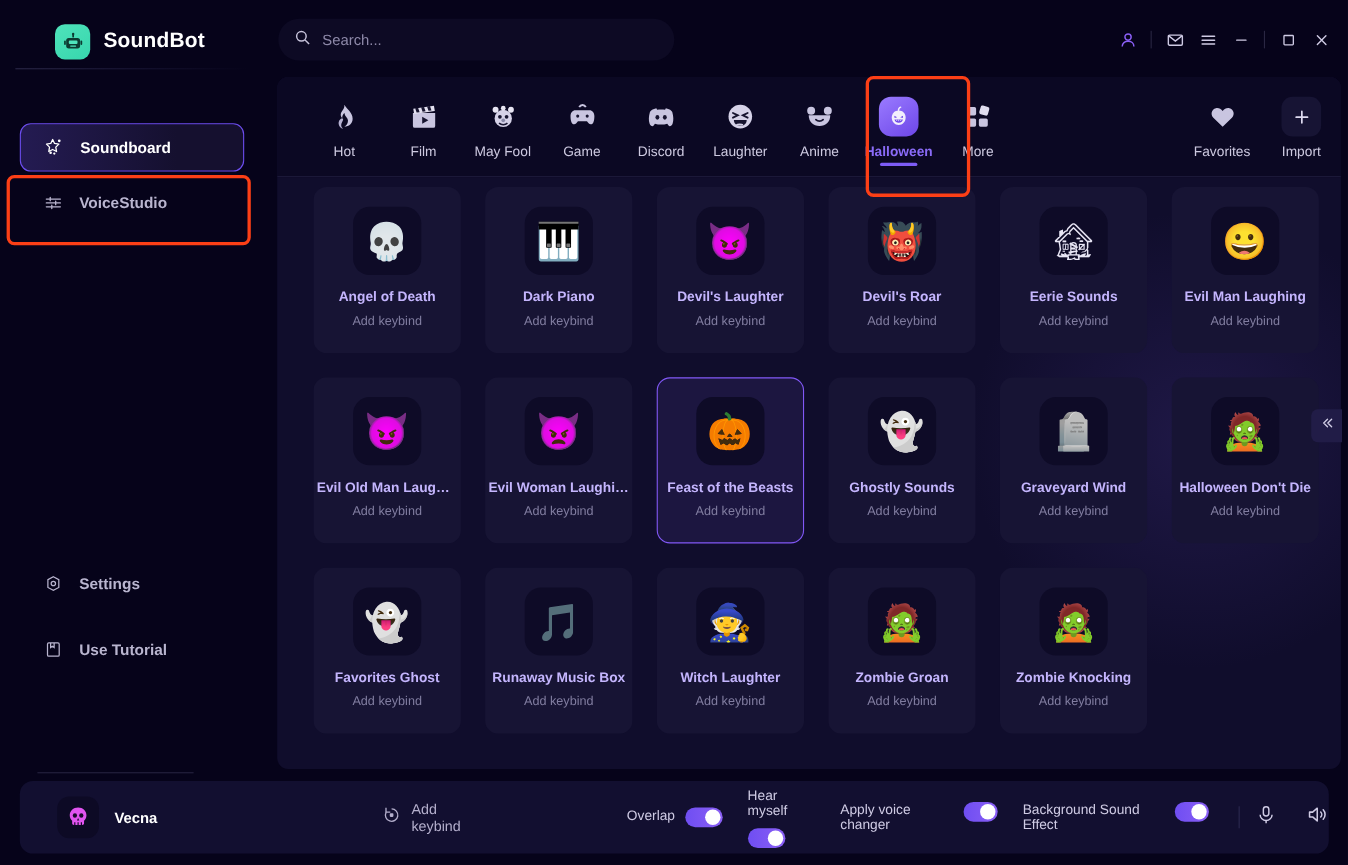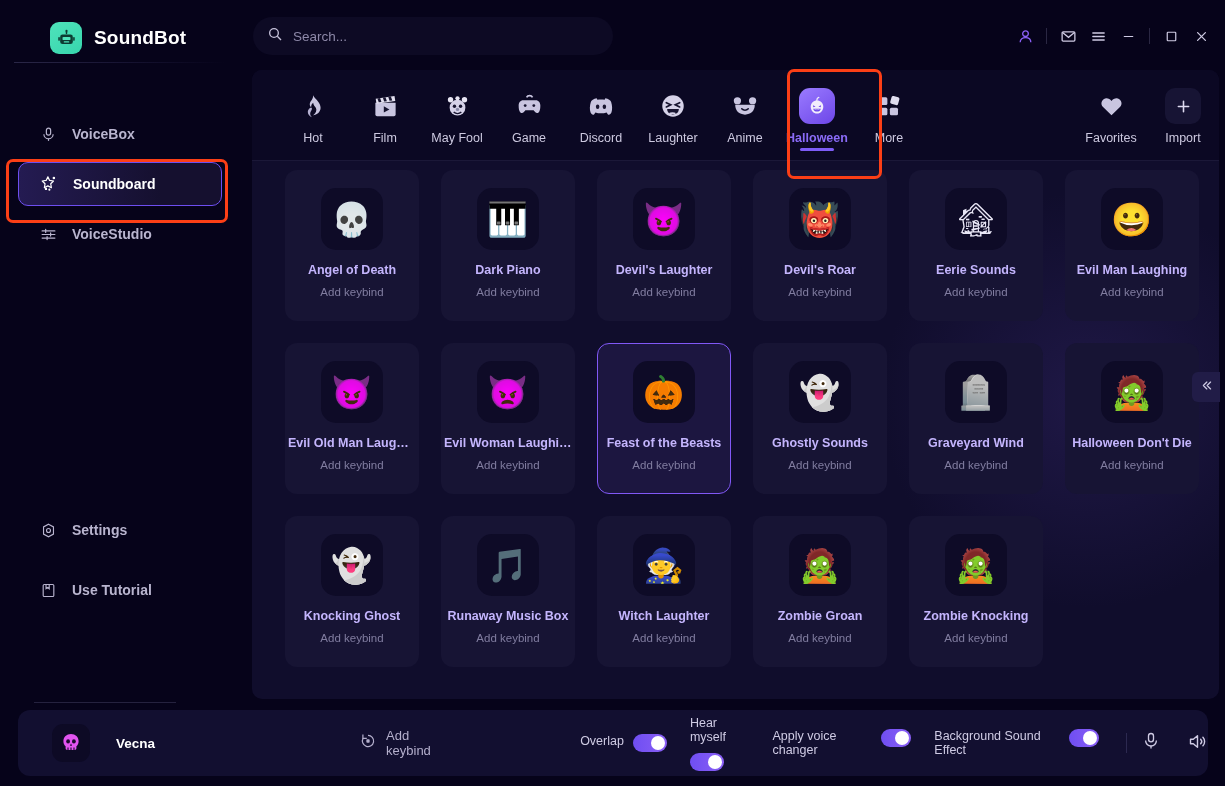--- a/index.html
+++ b/index.html
@@ -119,21 +119,21 @@
     position:absolute; left:1192px; top:372px; width:28px; height:30px;
     background:#211c47; border-radius:6px 0 0 6px; display:flex; align-items:center;
     justify-content:center; cursor:pointer; z-index:6;
   }
 
   
   .bottombar {
     position:absolute; left:18px; top:710px; width:1190px; height:66px;
     background:#120f30; border-radius:12px; display:flex; align-items:center;
   }
-  .voice-chip { display:flex; align-items:center; gap:26px; margin-left:34px; }
+  .voice-chip { display:flex; align-items:center; gap:14px; margin-left:34px; }
   .voice-av {
     width:38px; height:38px; border-radius:11px; background:#0d0a25;
     display:flex; align-items:center; justify-content:center; font-size:22px;
   }
   .voice-name { font-size:13.5px; font-weight:bold; color:#ffffff; }
 
   .addkey { display:flex; align-items:center; gap:9px; margin-left:204px; cursor:pointer; }
   .addkey-label { font-size:13px; color:#b4afcc; }
 
   .toggles { display:flex; align-items:center; gap:10px; margin-left:130px; }
@@ -214,30 +214,20 @@
         </svg>
       </div>
     </div>
   </div>
 
   <div class="sidebar">
     <div class="side-divider"></div>
 
     <div class="nav">
 
-      <div class="nav-item">
-        <span class="nav-ico">
-          <svg width="17" height="17" viewBox="0 0 24 24" fill="none" stroke="#b9b5cf" stroke-width="1.7">
-            <rect x="9" y="3" width="6" height="10" rx="3"></rect>
-            <path d="M5.5 11.5a6.5 6.5 0 0 0 13 0"></path>
-              <path d="M12 18v3"></path>
-          </svg>
-        </span>
-        <span>VoiceBox</span>
-      </div>
 
       <div class="nav-item active">
         <span class="nav-ico">
           <svg width="18" height="18" viewBox="0 0 24 24" fill="none" stroke="#ffffff" stroke-width="1.6" stroke-linejoin="round">
             <path d="M10.5 2.5 12.8 7.2 18 8 14.3 11.7 15.2 17 10.5 14.5 5.8 17 6.7 11.7 3 8 8.2 7.2Z"></path>
             <circle cx="18.5" cy="4" r=".9" fill="#fff"></circle>
             <circle cx="8" cy="18.5" r=".8" fill="#fff"></circle>
             <circle cx="12.5" cy="19.5" r=".6" fill="#fff"></circle>
           </svg>
         </span>
@@ -494,21 +484,21 @@
           <div class="card-title">Graveyard Wind</div>
           <div class="card-sub">Add keybind</div>
         </div>
         <div class="card">
           <div class="card-ico">🧟</div>
           <div class="card-title">Halloween Don't Die</div>
           <div class="card-sub">Add keybind</div>
         </div>
         <div class="card">
           <div class="card-ico">👻</div>
-          <div class="card-title">Knocking Ghost</div>
+          <div class="card-title">Favorites Ghost</div>
           <div class="card-sub">Add keybind</div>
         </div>
         <div class="card">
           <div class="card-ico">🎵</div>
           <div class="card-title">Runaway Music Box</div>
           <div class="card-sub">Add keybind</div>
         </div>
         <div class="card">
           <div class="card-ico">🧙</div>
           <div class="card-title">Witch Laughter</div>

